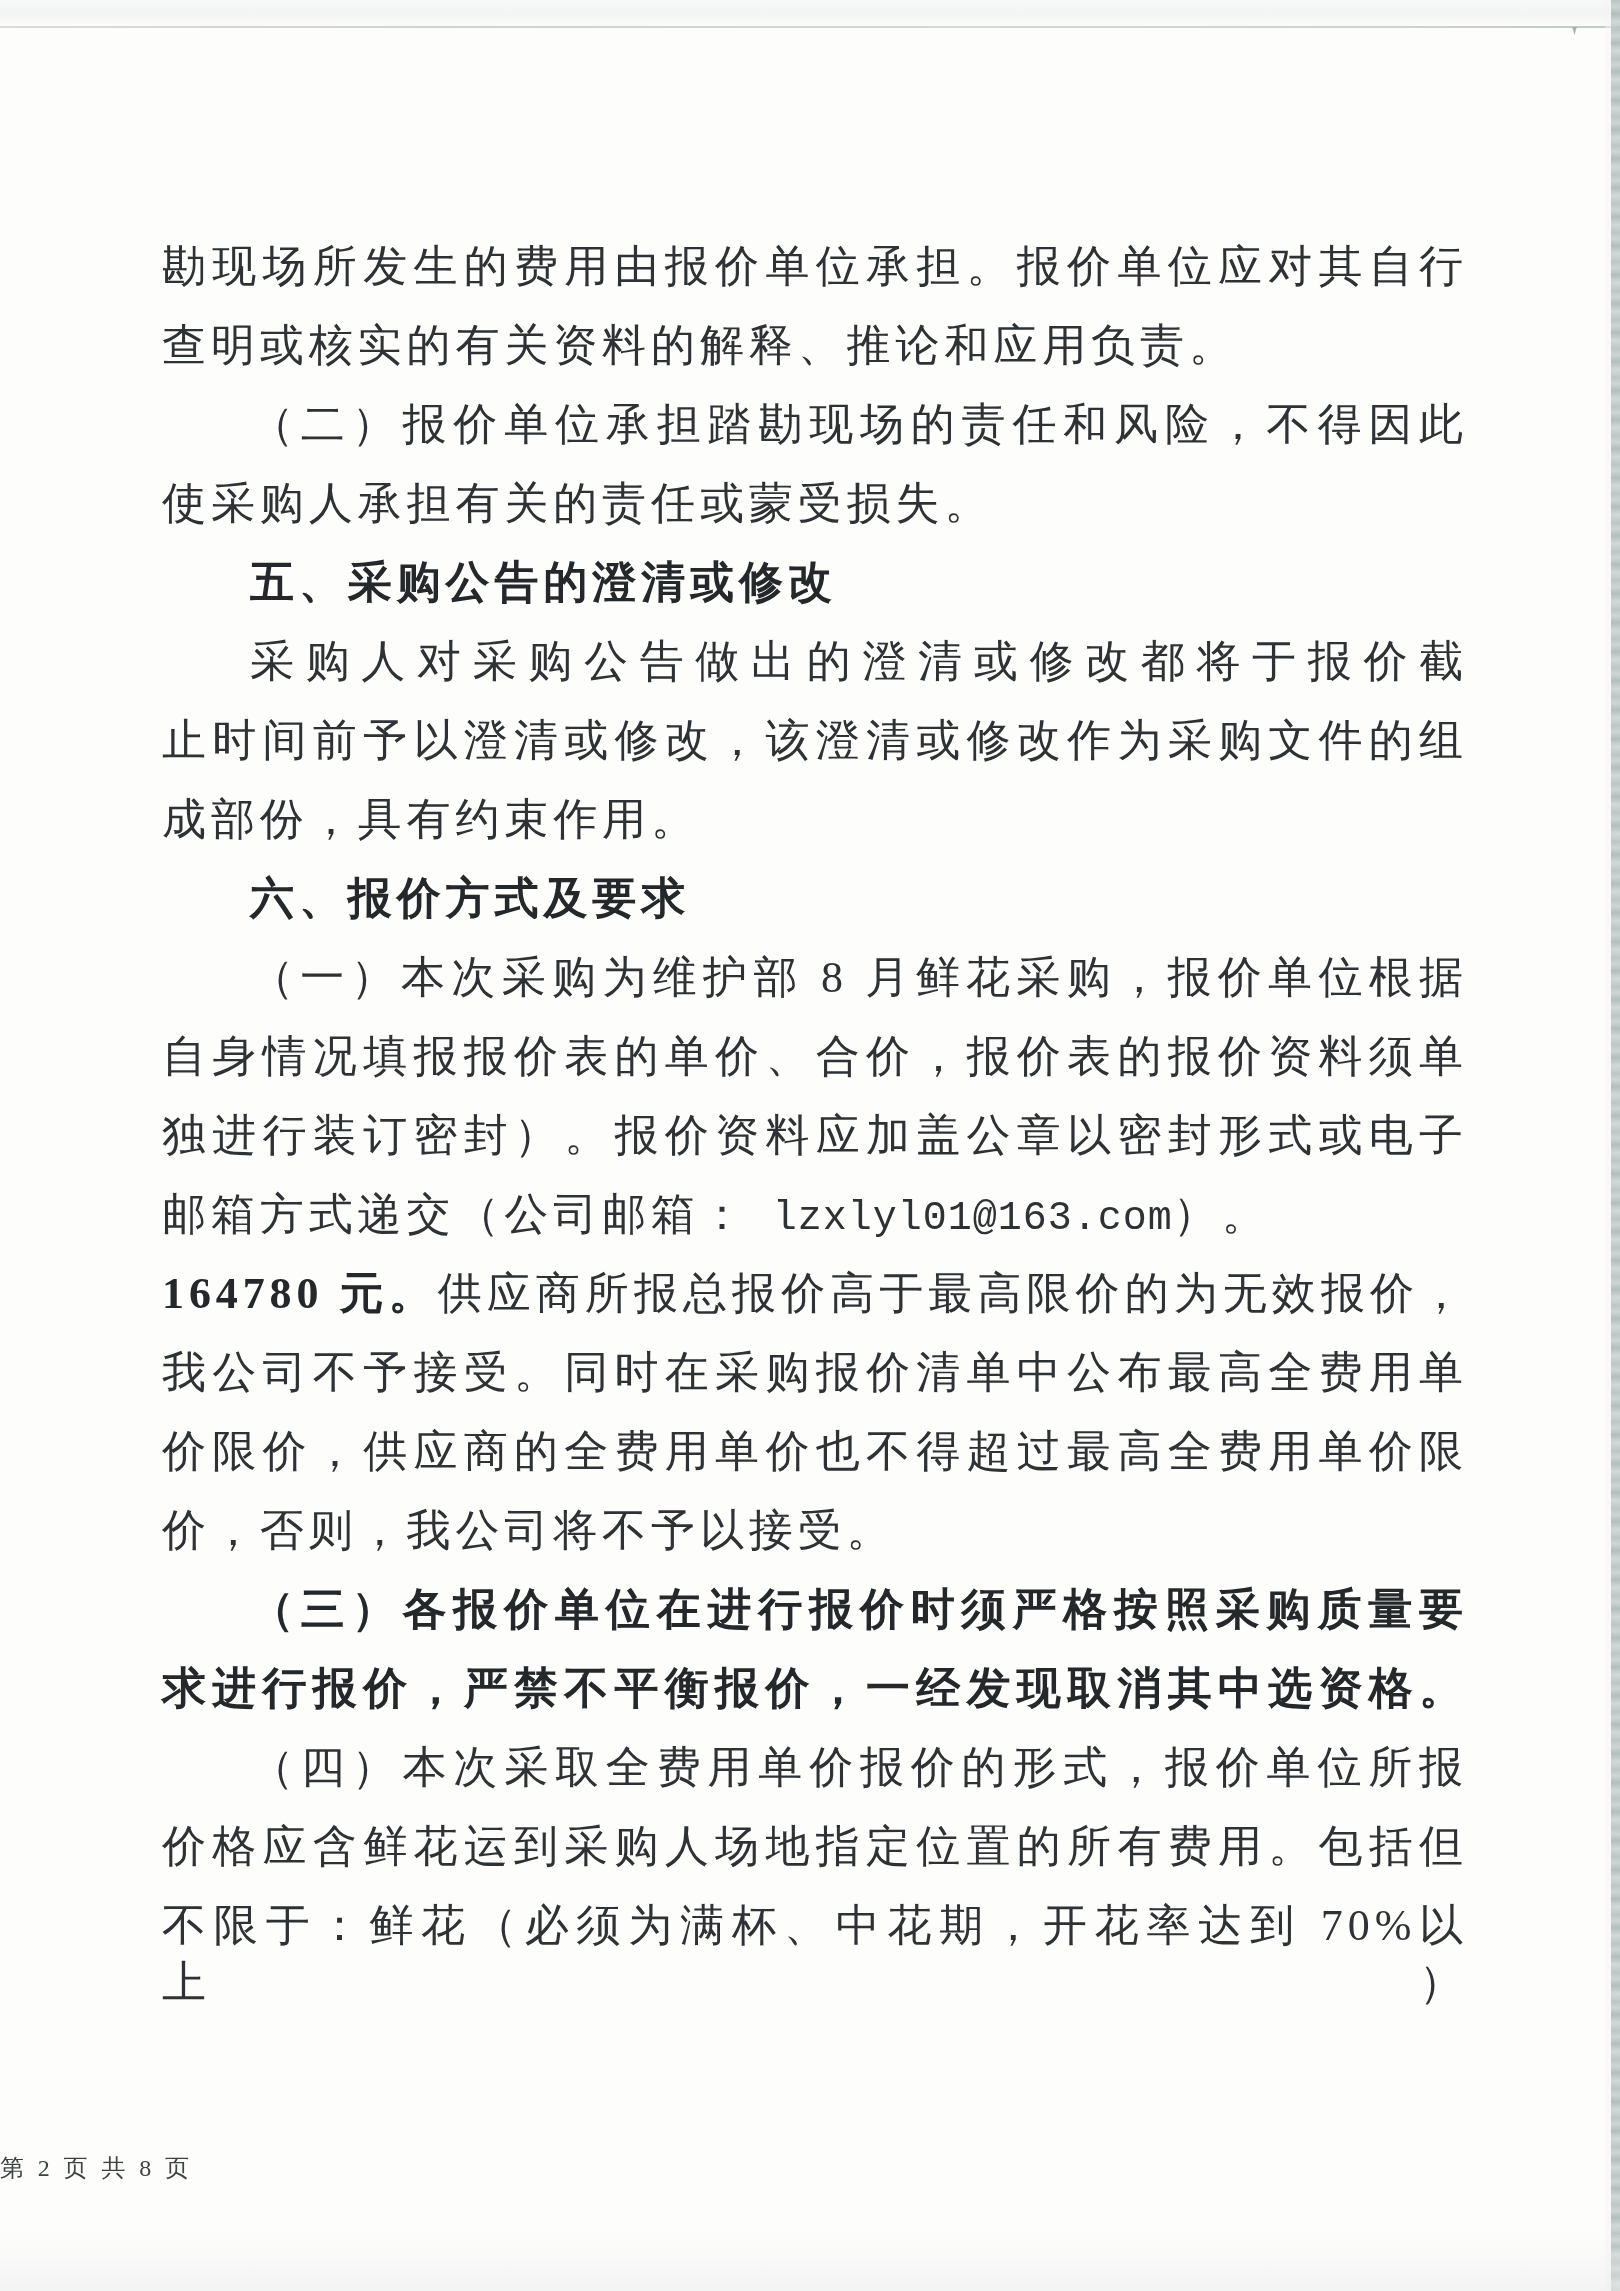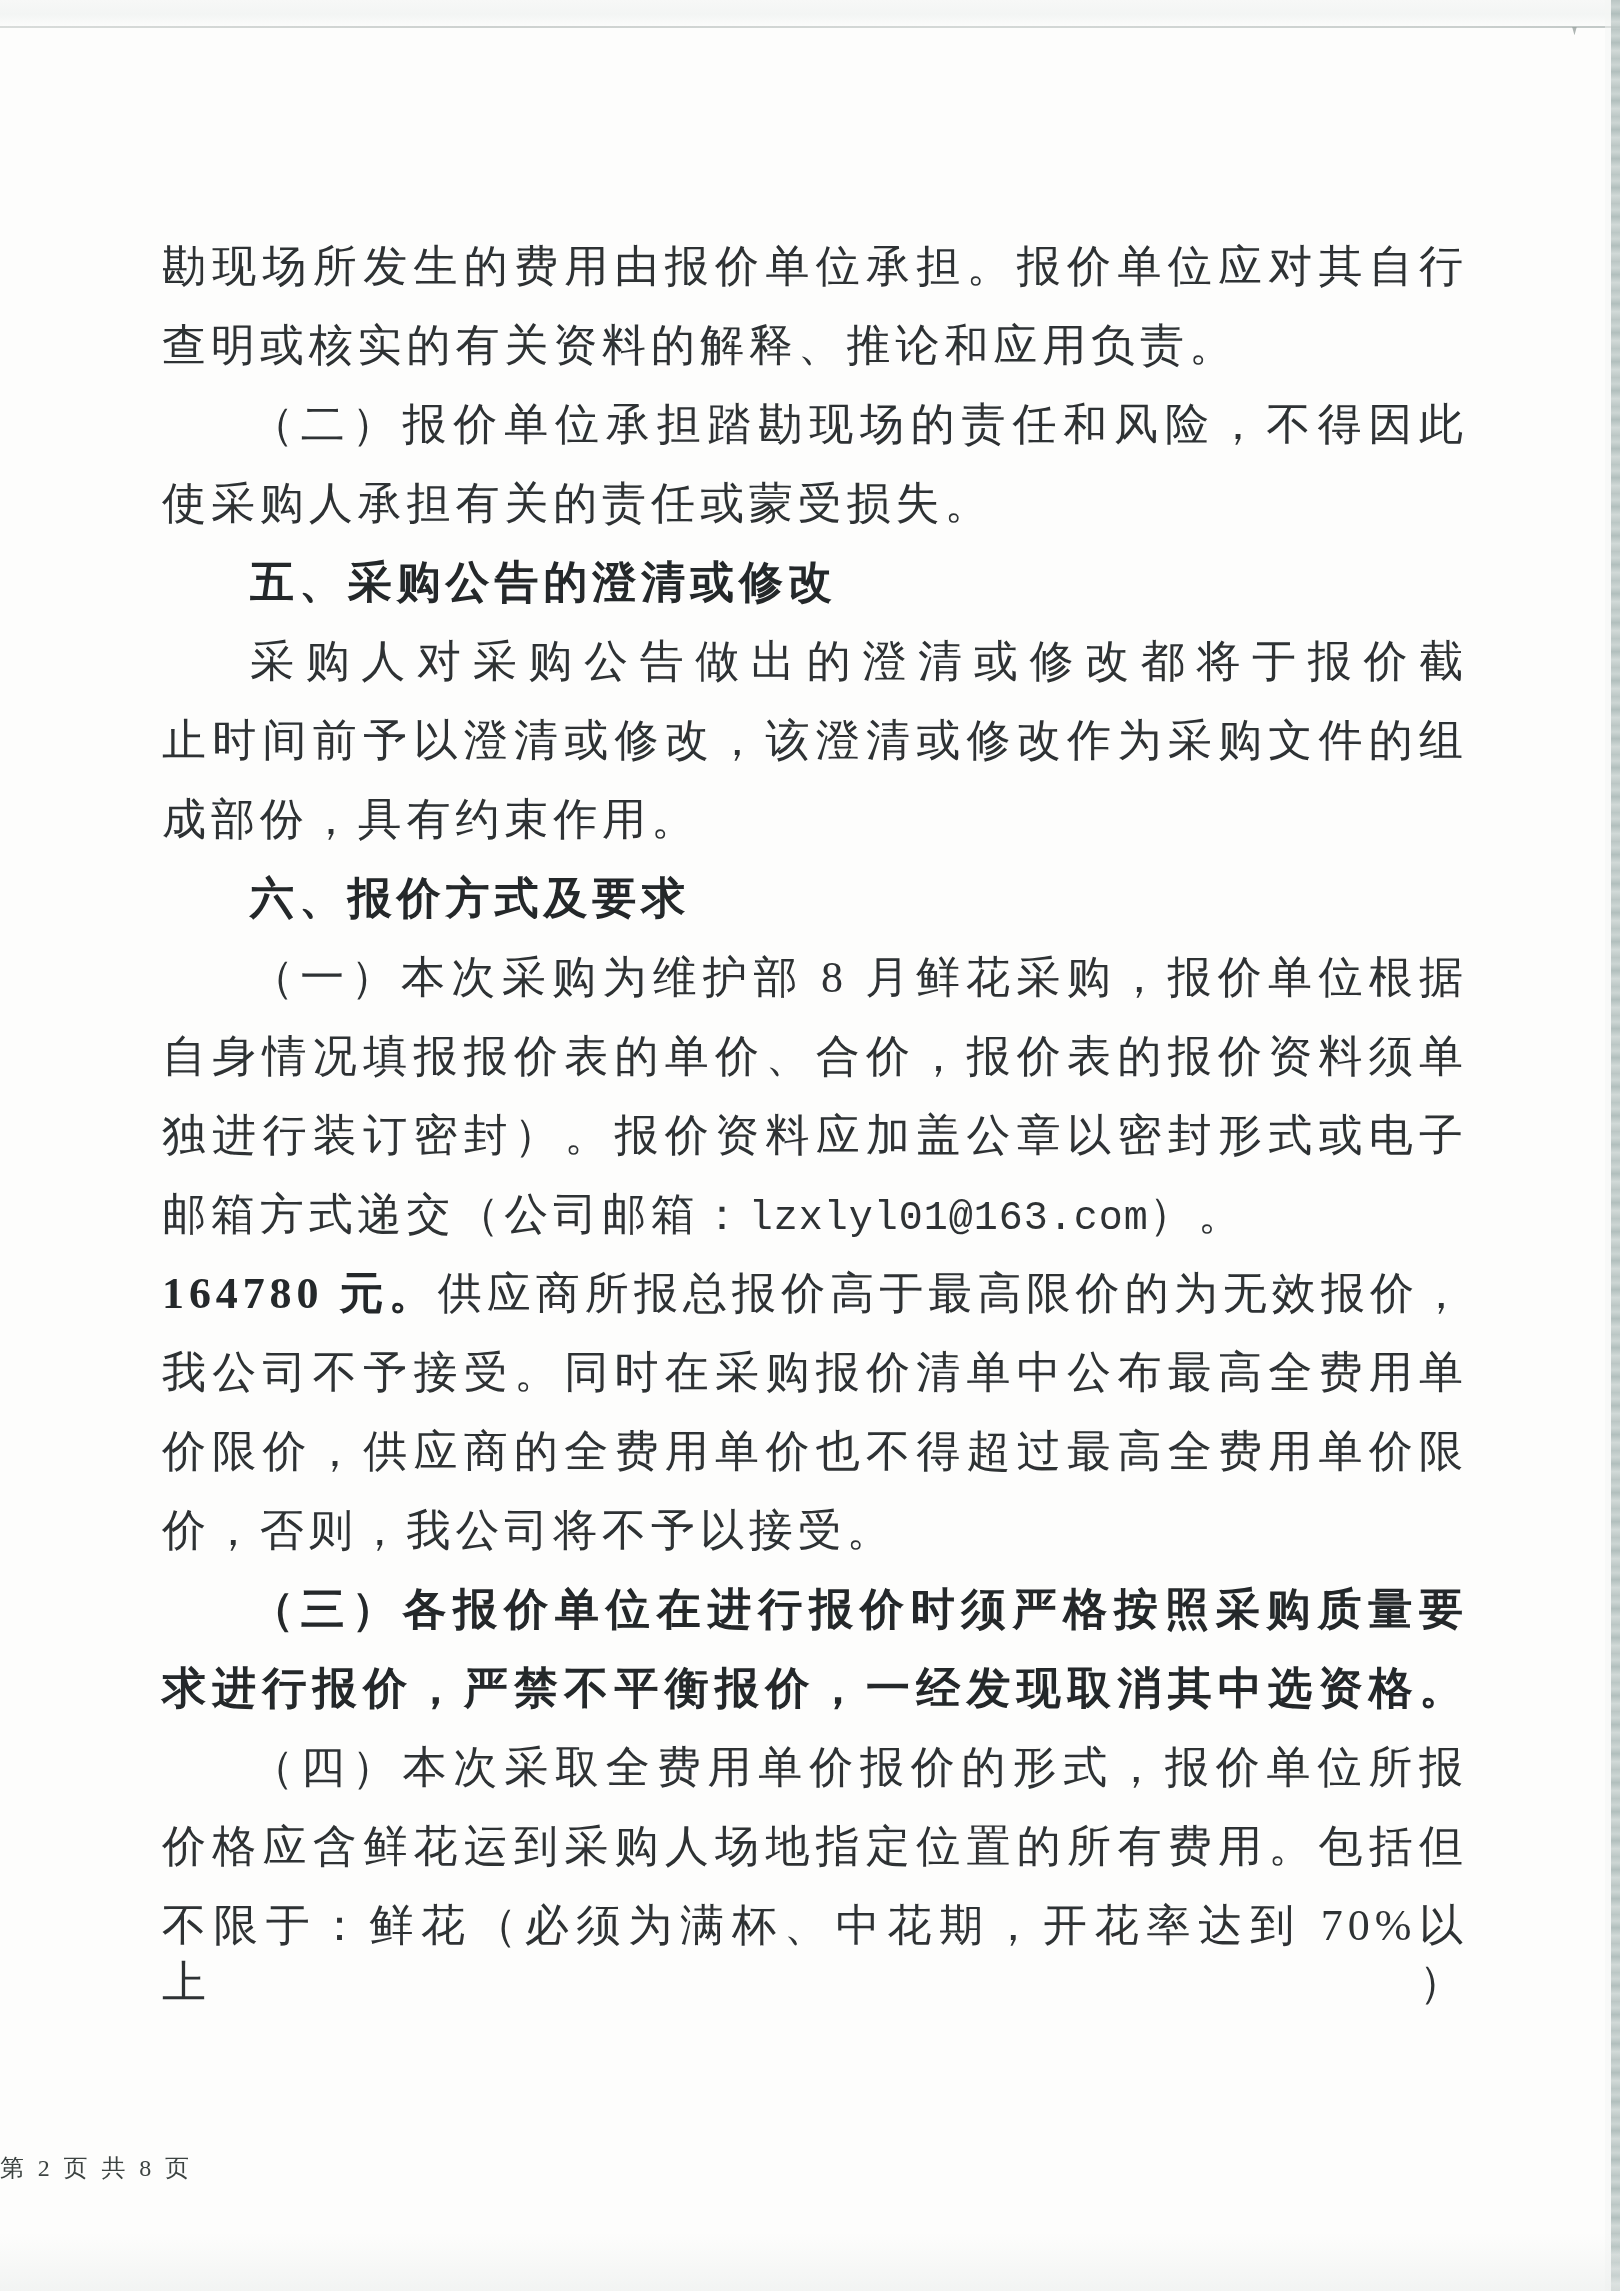--- a/index.html
+++ b/index.html
@@ -90,20 +90,21 @@
     text-indent: 88px;
   }
   .seg-bold {
     font-weight: bold;
     color: #24282a;
   }
   .seg-mono {
     font-family: "Liberation Mono", monospace;
     font-size: 40px;
     letter-spacing: 1px;
+    margin-left: 24px;
   }
 
   
   .footer {
     position: absolute;
     left: 0; top: 2152px;
     width: 1620px;
     text-align: left;
     font-size: 24px;
     letter-spacing: 3.9px;

